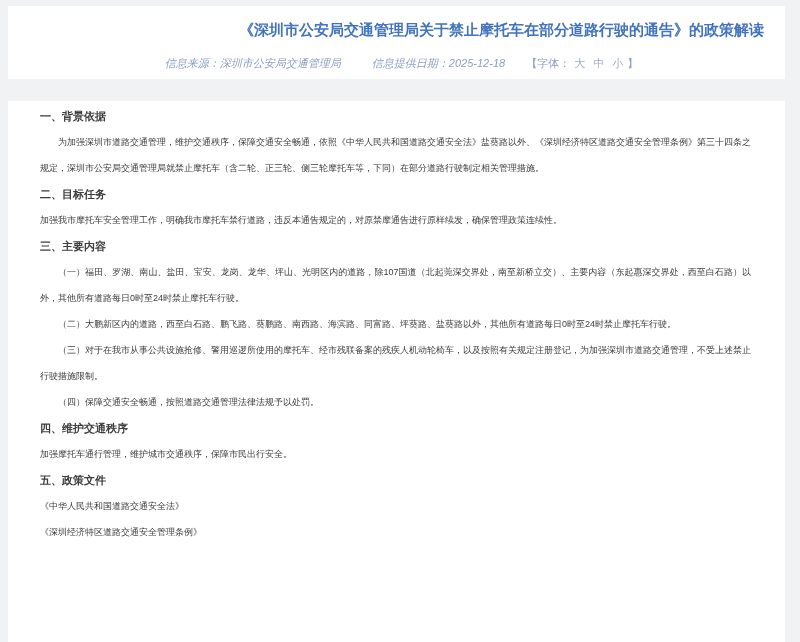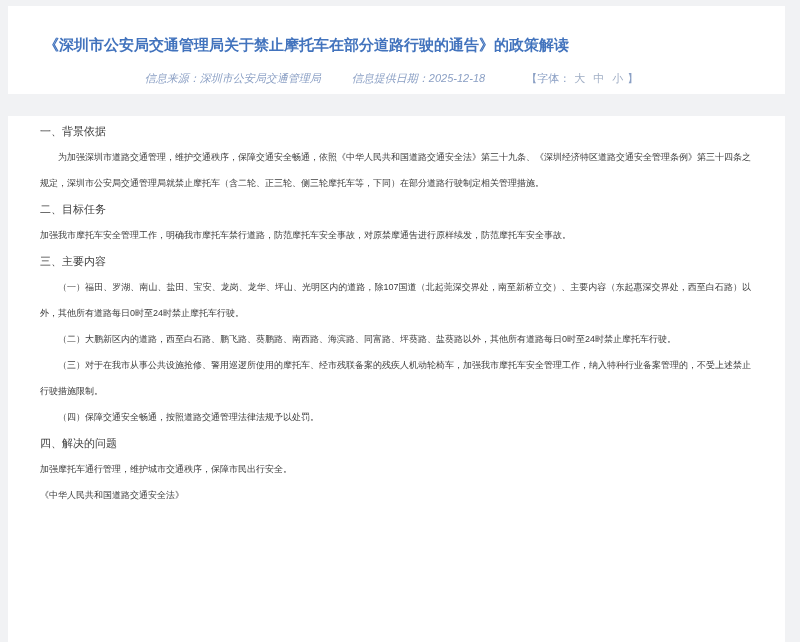--- a/index.html
+++ b/index.html
@@ -20,54 +20,54 @@
     width: 800px;
     min-height: 642px;
     margin: 0;
   }
   .header-card {
     background: var(--card-bg);
     margin: 6px 15px 22px 8px;
     padding: 12px 20px 8px 20px;
   }
   .article-title {
-    margin: 16px;
-    text-align: left;
+    margin: 1px;
+    text-align: right;
     font-size: 15px;
     font-weight: bold;
     line-height: 21px;
     color: var(--title-color);
   }
   .meta-line {
     margin-top: 16px;
     text-align: center;
     font-size: 11px;
     line-height: 15px;
     color: var(--meta-color);
     white-space: nowrap;
   }
   .meta-group { display: inline-block; margin: 0 14px; }
   .meta-label, .meta-value { color: var(--meta-color); font-style: italic; }
-  .font-widget { display: inline-block; margin: 0 24px; color: var(--meta-color); }
+  .font-widget { display: inline-block; margin: 0 4px; color: var(--meta-color); }
   .font-size-link {
     color: var(--font-links-color);
     text-decoration: none;
     margin: 0 4px;
     cursor: pointer;
   }
   .body-card {
     background: var(--card-bg);
     margin: 0 15px 0 8px;
     padding: 2px 34px 70px 32px;
     min-height: 614px;
   }
   .sec-heading {
     margin: 0;
     font-size: 11px;
-    font-weight: normal;
+    font-weight: bold;
     line-height: 26px;
     color: var(--body-color);
   }
   .para {
     margin: 0;
     font-size: 9px;
     line-height: 26px;
     color: var(--body-color);
     text-align: justify;
   }
@@ -88,26 +88,28 @@
         <span class="meta-label">信息提供日期：</span><span class="meta-value">2025-12-18</span>
       </span>
       <span class="font-widget">
         <span>【字体：</span><a class="font-size-link">大</a><a class="font-size-link">中</a><a class="font-size-link">小</a><span>】</span>
       </span>
     </div>
   </div>
 
   <div class="body-card">
       <h2 class="sec-heading">一、背景依据</h2>
-      <p class="para indent">为加强深圳市道路交通管理，维护交通秩序，保障交通安全畅通，依照《中华人民共和国道路交通安全法》第三十九条、《深圳经济特区道路交通安全管理条例》第三十四条之规定，深圳市公安局交通管理局就禁止摩托车（含二轮、正三轮、侧三轮摩托车等，下同）在部分道路行驶制定相关管理措施。</p>
+      <p class="para indent">为加强深圳市道路交通管理，维护交通秩序，保障交通安全畅通，依照《中华人民共和国道路交通安全法》盐葵路以外、《深圳经济特区道路交通安全管理条例》第三十四条之规定，深圳市公安局交通管理局就禁止摩托车（含二轮、正三轮、侧三轮摩托车等，下同）在部分道路行驶制定相关管理措施。</p>
       <h2 class="sec-heading">二、目标任务</h2>
-      <p class="para">加强我市摩托车安全管理工作，明确我市摩托车禁行道路，防范摩托车安全事故，对原禁摩通告进行原样续发，防范摩托车安全事故。</p>
+      <p class="para">加强我市摩托车安全管理工作，明确我市摩托车禁行道路，违反本通告规定的，对原禁摩通告进行原样续发，确保管理政策连续性。</p>
       <h2 class="sec-heading">三、主要内容</h2>
       <p class="para indent">（一）福田、罗湖、南山、盐田、宝安、龙岗、龙华、坪山、光明区内的道路，除107国道（北起莞深交界处，南至新桥立交）、主要内容（东起惠深交界处，西至白石路）以外，其他所有道路每日0时至24时禁止摩托车行驶。</p>
       <p class="para indent">（二）大鹏新区内的道路，西至白石路、鹏飞路、葵鹏路、南西路、海滨路、同富路、坪葵路、盐葵路以外，其他所有道路每日0时至24时禁止摩托车行驶。</p>
-      <p class="para indent">（三）对于在我市从事公共设施抢修、警用巡逻所使用的摩托车、经市残联备案的残疾人机动轮椅车，加强我市摩托车安全管理工作，纳入特种行业备案管理的，不受上述禁止行驶措施限制。</p>
+      <p class="para indent">（三）对于在我市从事公共设施抢修、警用巡逻所使用的摩托车、经市残联备案的残疾人机动轮椅车，以及按照有关规定注册登记，为加强深圳市道路交通管理，不受上述禁止行驶措施限制。</p>
       <p class="para indent">（四）保障交通安全畅通，按照道路交通管理法律法规予以处罚。</p>
-      <h2 class="sec-heading">四、解决的问题</h2>
+      <h2 class="sec-heading">四、维护交通秩序</h2>
       <p class="para">加强摩托车通行管理，维护城市交通秩序，保障市民出行安全。</p>
+      <h2 class="sec-heading">五、政策文件</h2>
       <p class="para">《中华人民共和国道路交通安全法》</p>
+      <p class="para">《深圳经济特区道路交通安全管理条例》</p>
     </div>
 
 </div>
 
 </body></html>

